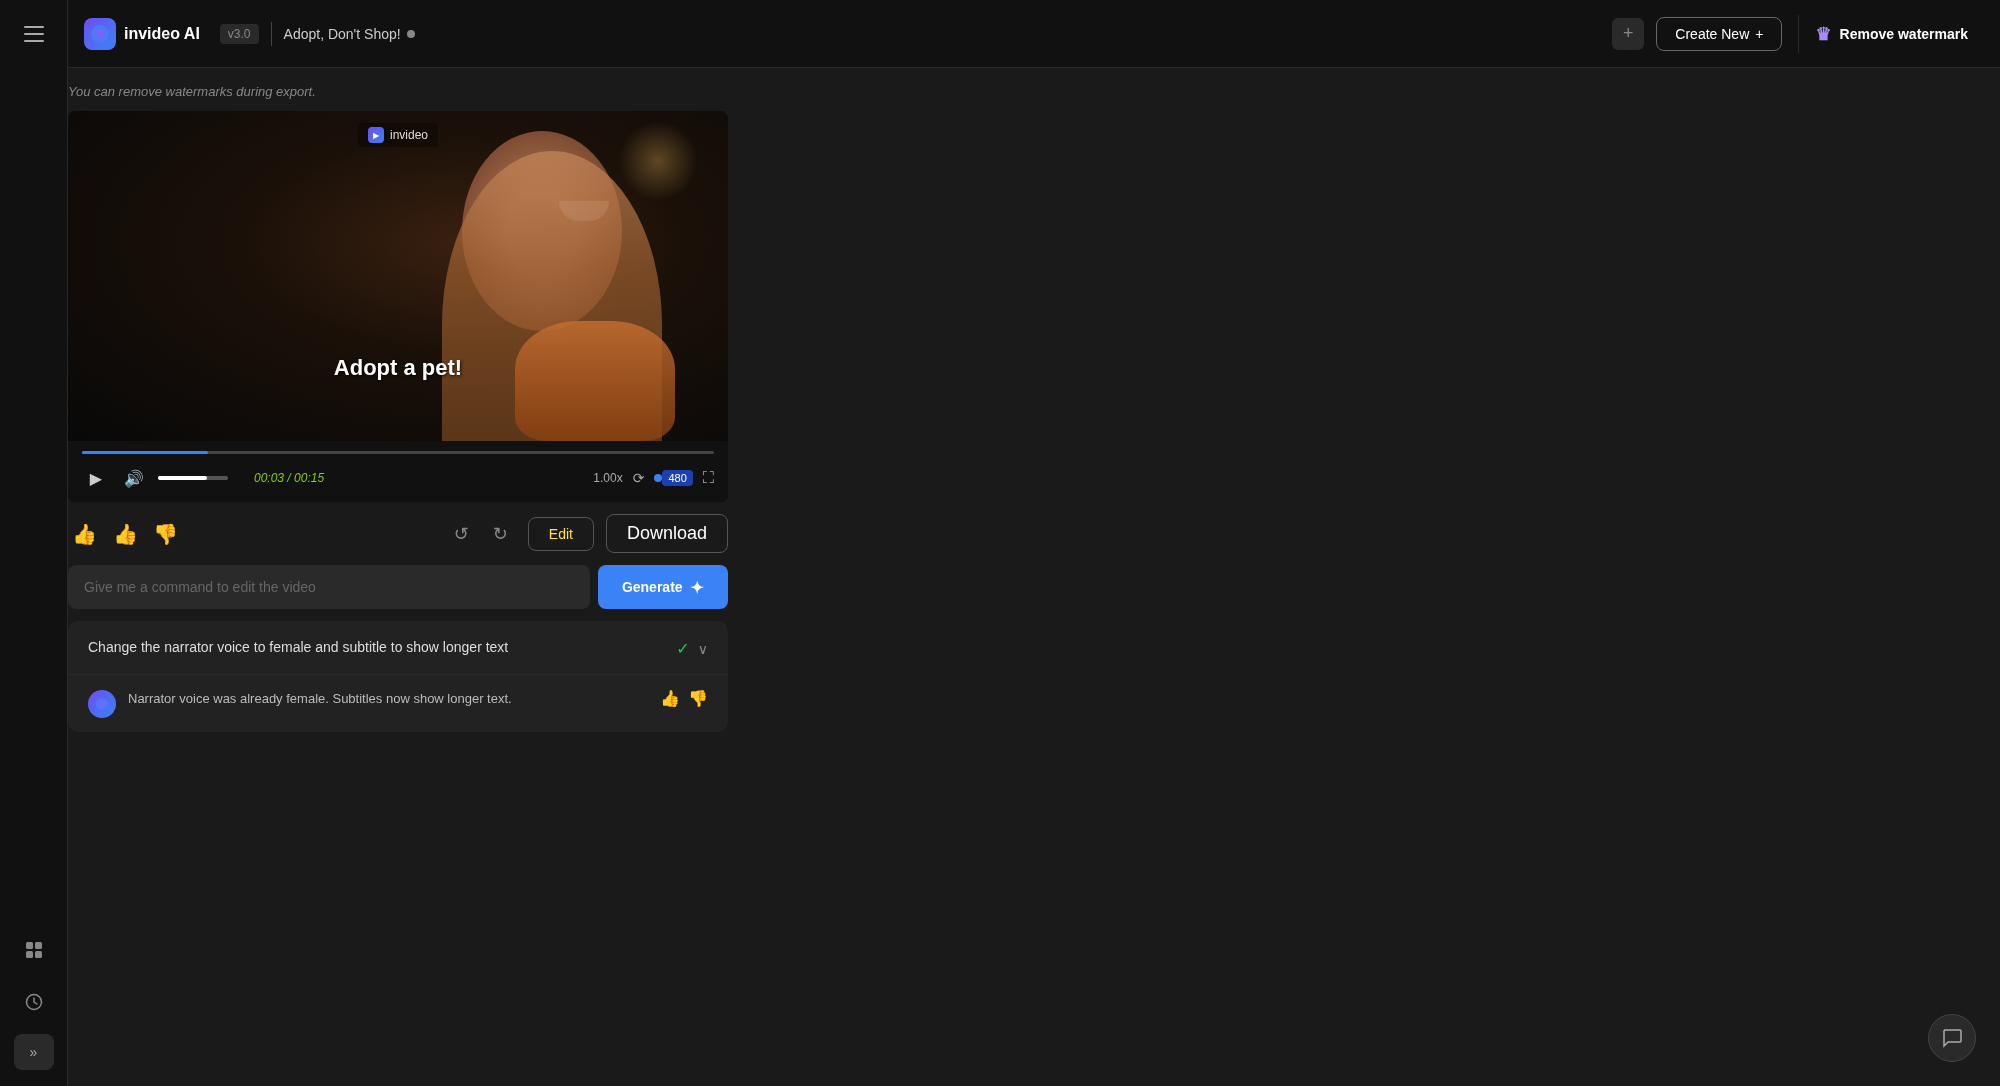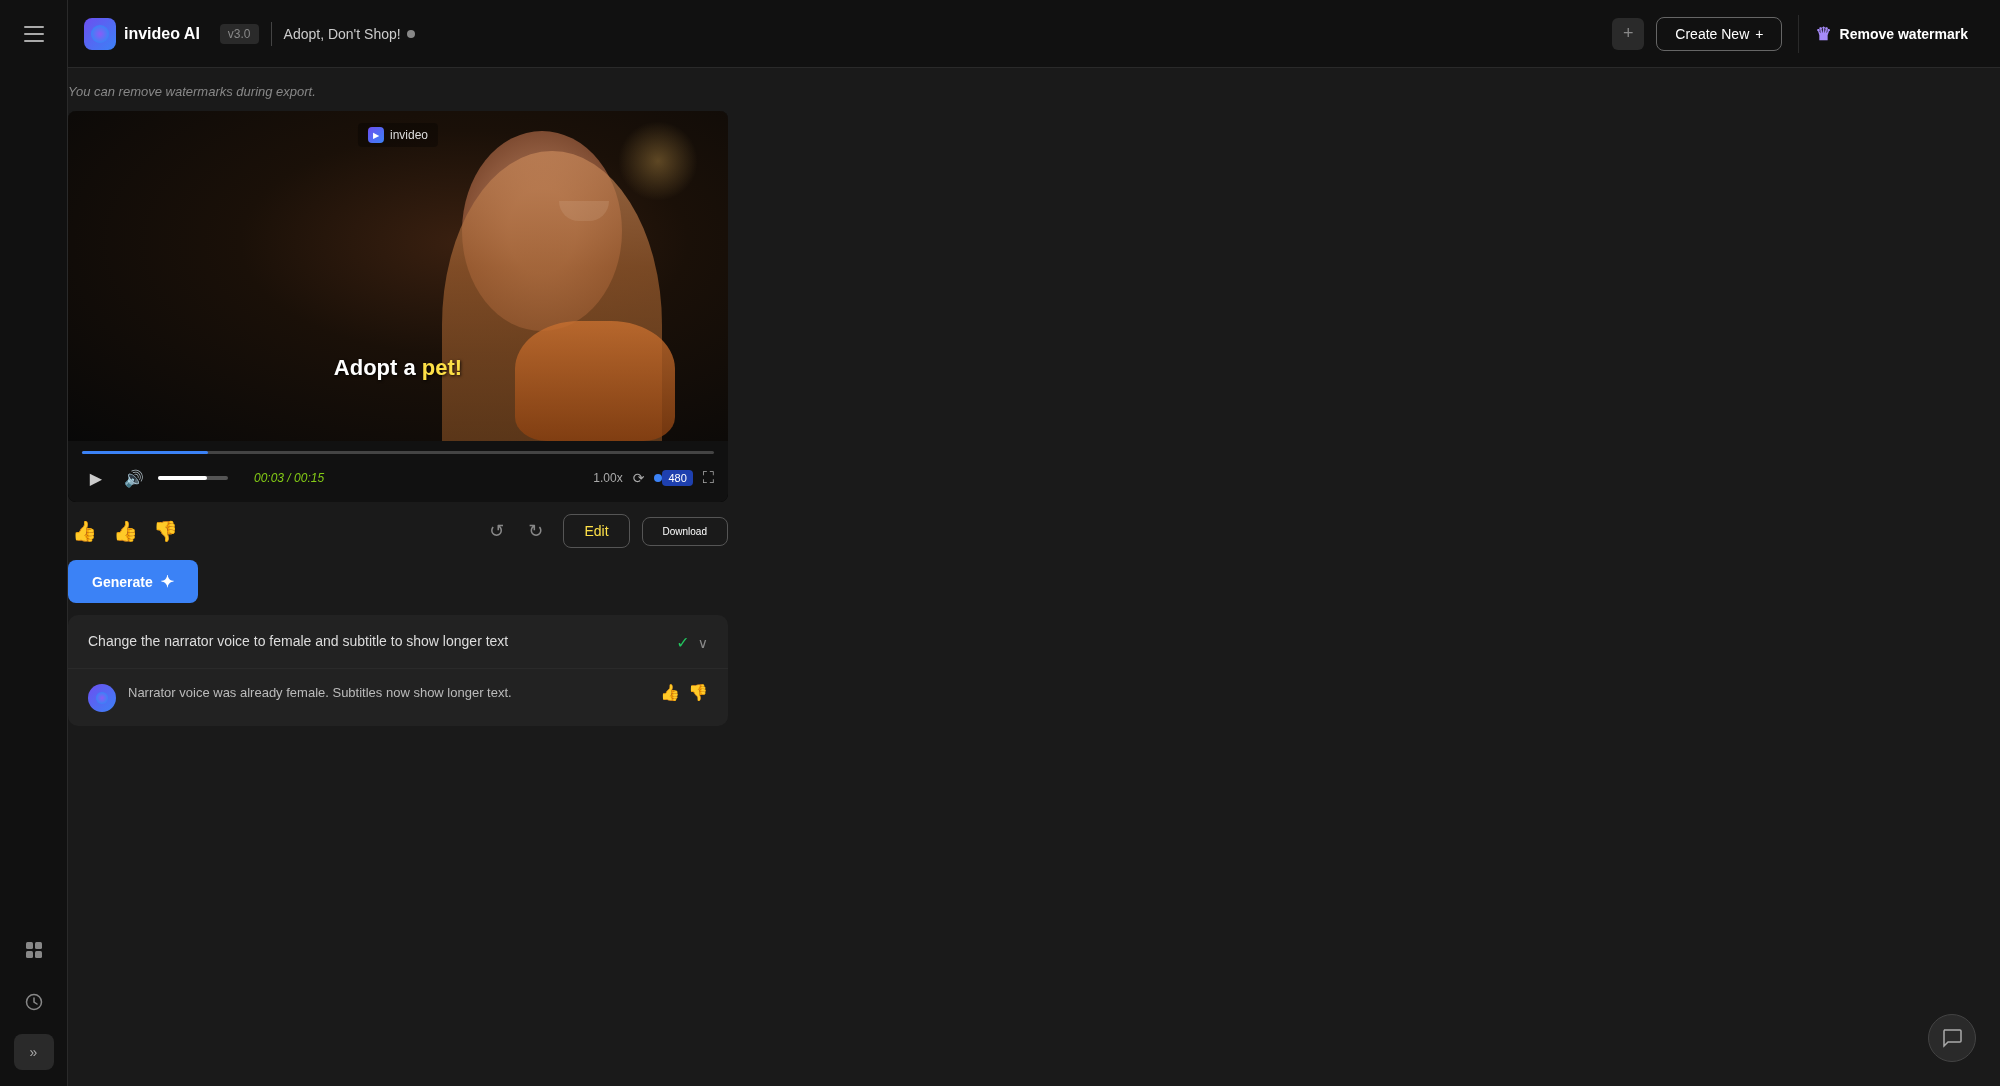--- a/index.html
+++ b/index.html
@@ -217,21 +217,21 @@
     .wm-text { font-size: 12px; color: #ddd; }
     .video-subtitle {
       position: absolute;
       bottom: 60px;
       left: 50%; transform: translateX(-50%);
       font-size: 22px; font-weight: 700;
       text-shadow: 1px 1px 3px rgba(0,0,0,0.8);
       white-space: nowrap;
     }
     .subtitle-white { color: #fff; }
-    .subtitle-yellow { color: #fde047; }
+    .subtitle-yellow { color: #ffffff; }
 
     
     .video-controls {
       background: #111;
       padding: 10px 14px;
     }
     .progress-bar-container {
       width: 100%; height: 3px;
       background: #444; border-radius: 2px; margin-bottom: 10px;
       cursor: pointer; position: relative;
@@ -301,21 +301,21 @@
       font-size: 18px; cursor: pointer; padding: 4px 8px;
     }
     .edit-btn {
       background: transparent; border: 1.5px solid #555;
       color: #fde047; padding: 8px 20px; border-radius: 8px;
       font-size: 14px; cursor: pointer;
     }
     .download-btn {
       background: transparent; border: 1.5px solid #555;
       color: #fff; padding: 8px 20px; border-radius: 8px;
-      font-size: 10px; cursor: pointer;
+      font-size: 18px; cursor: pointer;
     }
 
     
     .command-area {
       width: 660px;
       display: flex; gap: 8px; margin-bottom: 12px;
     }
     .command-input {
       flex: 1;
       background: #2a2a2a; border: none; border-radius: 8px;
@@ -502,20 +502,21 @@
       <div class="action-spacer"></div>
       <div class="undo-redo-btns">
         <button class="ur-btn">↺</button>
         <button class="ur-btn">↻</button>
       </div>
       <button class="edit-btn">Edit</button>
       <button class="download-btn">Download</button>
     </div>
 
     <div class="command-area">
+      <input class="command-input" type="text" placeholder="Give me a command to edit the video" style="">
       <button class="generate-btn">
         <span>Generate</span>
         <span class="sparkle-icon">✦</span>
       </button>
     </div>
 
     <div class="chat-history">
       <div class="chat-command">
         <span class="chat-command-text">Change the narrator voice to female and subtitle to show longer text</span>
         <div class="chat-cmd-actions">

